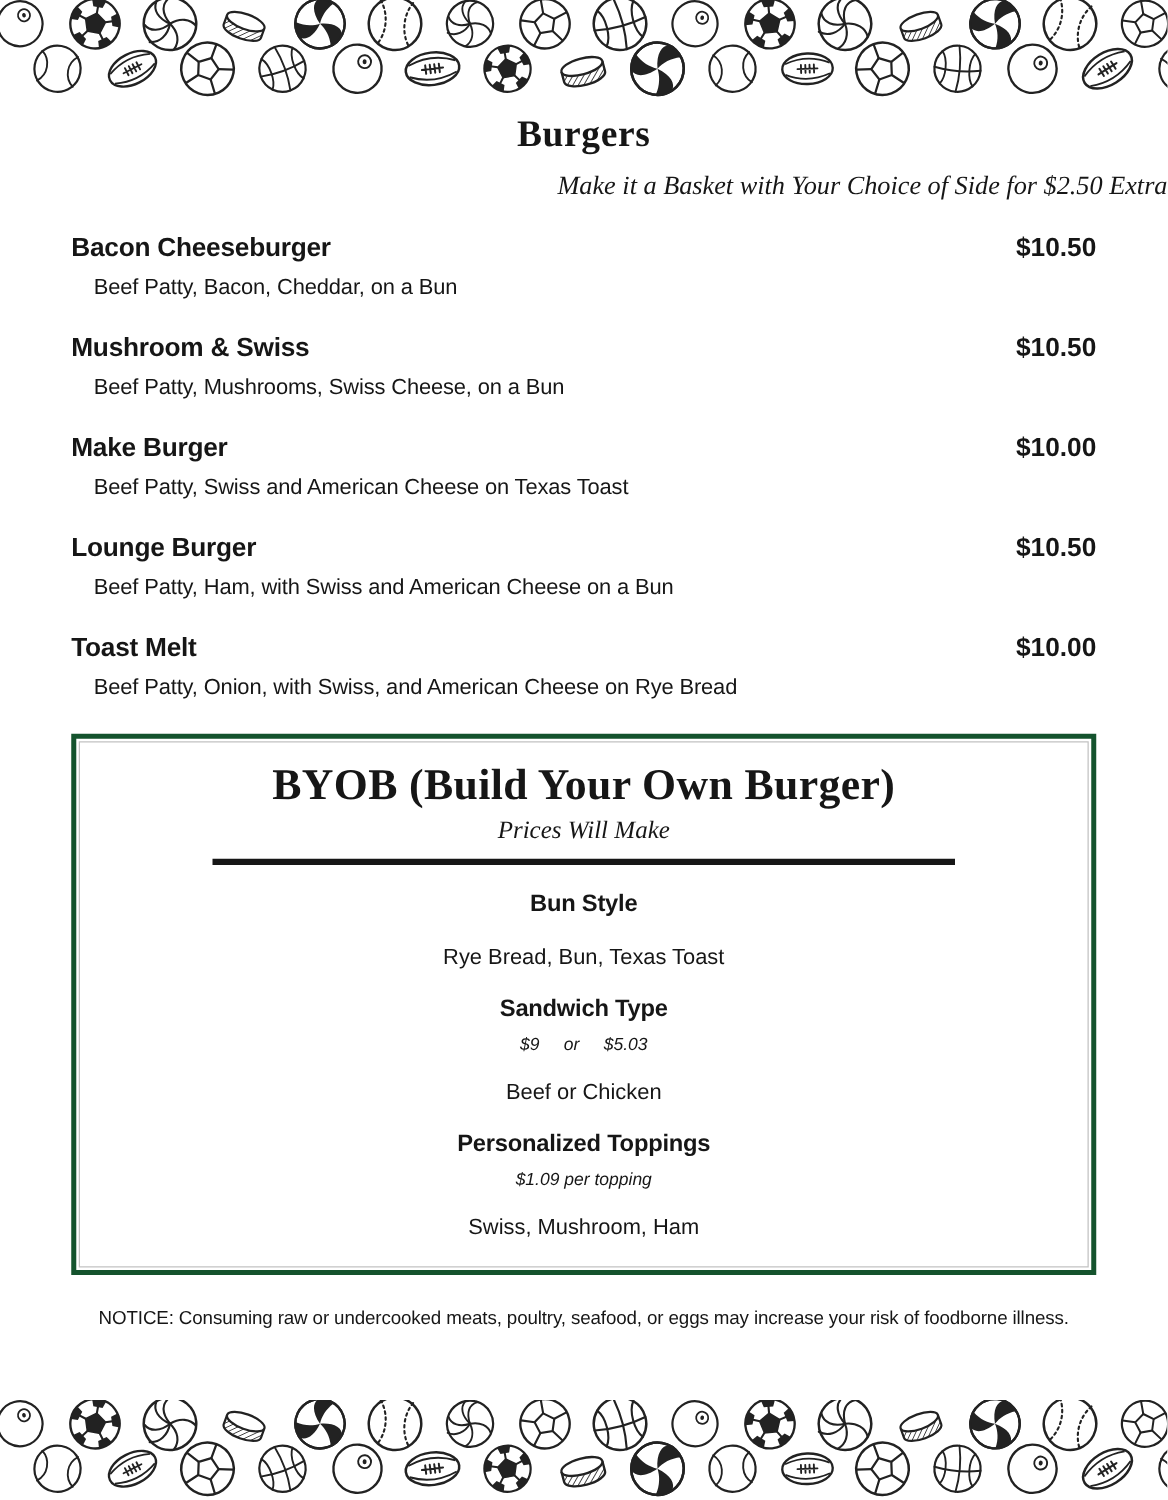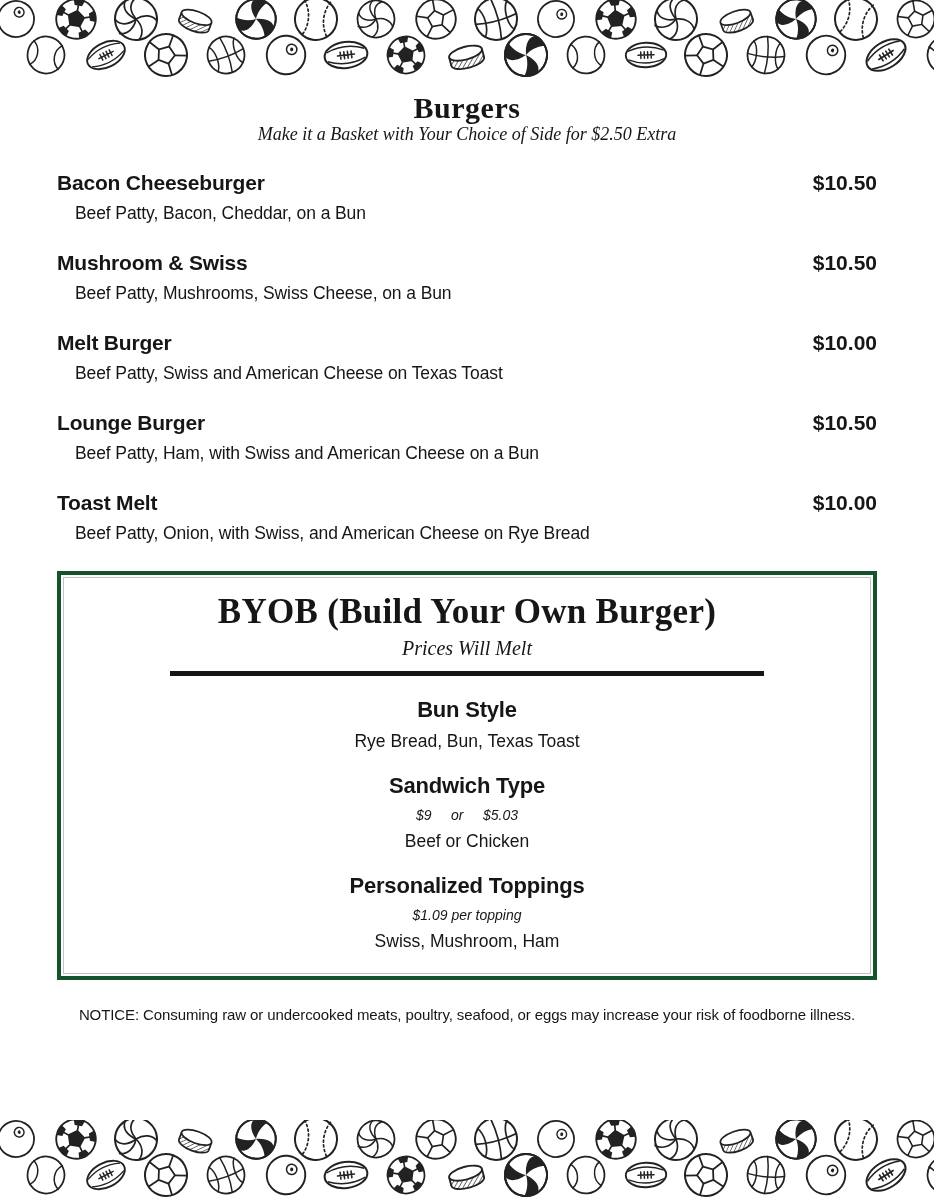--- a/index.html
+++ b/index.html
@@ -12,22 +12,22 @@
   .strip{position:absolute;left:0;width:934px;height:80px;overflow:hidden;}
   .strip-top{top:0;}
   .strip-bottom{bottom:0;}
   .content{position:absolute;top:80px;left:0;right:0;}
 
   .page-title{
     text-align:center;font-family:"Liberation Serif",serif;font-weight:700;
     font-size:30px;line-height:1.05;margin-top:12px;letter-spacing:.5px;
   }
   .page-subtitle{
-    text-align:center;font-family:"Liberation Serif",serif;font-style:italic;
-    font-size:18px;margin-top:0;
+    text-align:right;font-family:"Liberation Serif",serif;font-style:italic;
+    font-size:21px;margin-top:12px;
   }
 
   .menu{margin:26px 57px 0 57px;}
   .item{margin-bottom:27px;}
   .item-head{display:flex;justify-content:space-between;align-items:flex-end;}
   .item-name{font-weight:700;font-size:21px;letter-spacing:-.2px;}
   .item-price{font-weight:700;font-size:21px;}
   .item-desc{margin:8px 0 0 18px;font-size:17.5px;letter-spacing:-.1px;}
 
   .byob-box{
@@ -39,26 +39,26 @@
   }
   .byob-title{
     font-family:"Liberation Serif",serif;font-weight:700;font-size:35px;
     line-height:1.1;letter-spacing:.3px;
   }
   .byob-subtitle{
     font-family:"Liberation Serif",serif;font-style:italic;font-size:20px;margin-top:6px;
   }
   .byob-rule{width:77%;height:5px;background:#161616;margin:11px auto 6px auto;}
   .byob-section{margin-top:21px;}
-  .section-heading{font-weight:700;font-size:22px;letter-spacing:-.2px;}
+  .section-heading{font-weight:700;font-size:19px;letter-spacing:-.2px;}
   .price-note{
     font-style:italic;font-size:14px;margin-top:8px;white-space:pre-wrap;letter-spacing:0;
   }
   .price-note:empty{display:none;}
-  .section-options{font-size:17.5px;margin-top:8px;}
+  .section-options{font-size:17.5px;margin-top:20px;}
 
   .notice{
     text-align:center;font-size:15px;margin-top:26px;letter-spacing:-.1px;
   }
 </style>
 </head>
 <body>
 
 <svg width="0" height="0" style="position:absolute" aria-hidden="true">
   <defs>
@@ -273,21 +273,21 @@
     <div class="item">
       <div class="item-head">
         <span class="item-name">Mushroom &amp; Swiss</span>
         <span class="item-price">$10.50</span>
       </div>
       <div class="item-desc">Beef Patty, Mushrooms, Swiss Cheese, on a Bun</div>
     </div>
 
     <div class="item">
       <div class="item-head">
-        <span class="item-name">Melt Burger</span>
+        <span class="item-name">Make Burger</span>
         <span class="item-price">$10.00</span>
       </div>
       <div class="item-desc">Beef Patty, Swiss and American Cheese on Texas Toast</div>
     </div>
 
     <div class="item">
       <div class="item-head">
         <span class="item-name">Lounge Burger</span>
         <span class="item-price">$10.50</span>
       </div>
@@ -299,21 +299,21 @@
         <span class="item-name">Toast Melt</span>
         <span class="item-price">$10.00</span>
       </div>
       <div class="item-desc">Beef Patty, Onion, with Swiss, and American Cheese on Rye Bread</div>
     </div>
 
   </div>
 
   <div class="byob-box">
     <div class="byob-title">BYOB (Build Your Own Burger)</div>
-    <div class="byob-subtitle">Prices Will Melt</div>
+    <div class="byob-subtitle">Prices Will Make</div>
     <div class="byob-rule"></div>
 
     <div class="byob-section">
       <div class="section-heading">Bun Style</div>
 
       <div class="section-options">Rye Bread, Bun, Texas Toast</div>
     </div>
 
     <div class="byob-section">
       <div class="section-heading">Sandwich Type</div>

